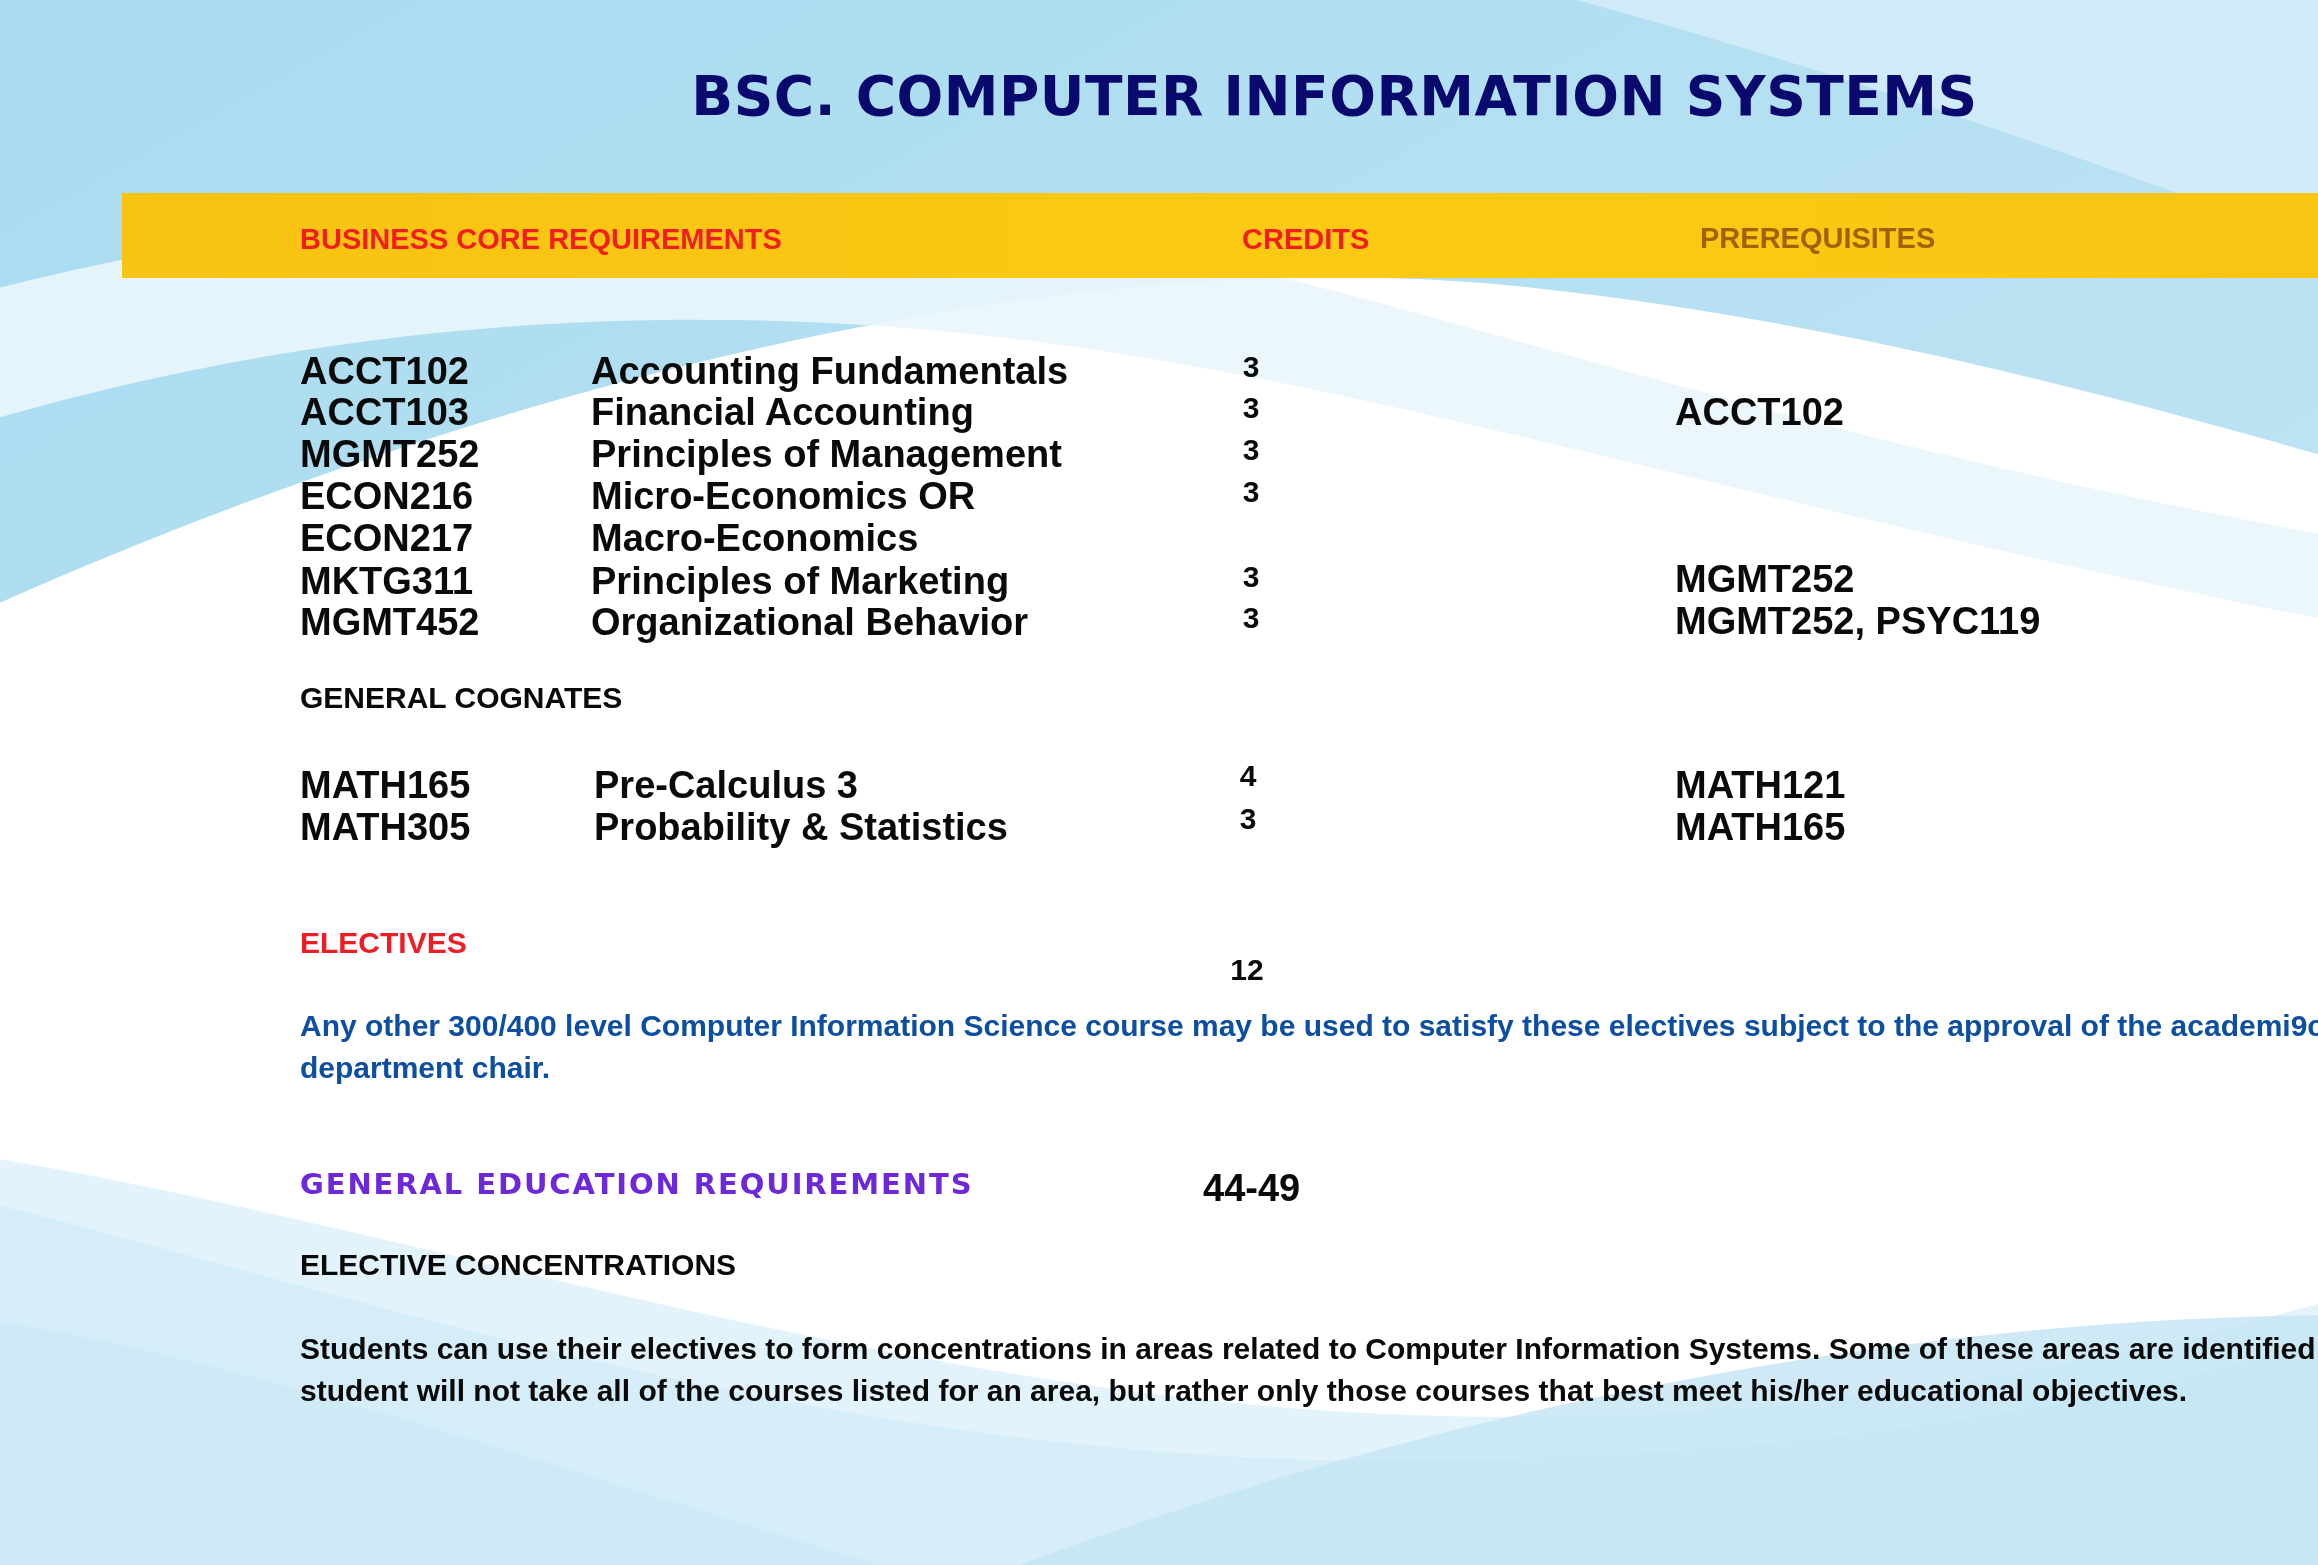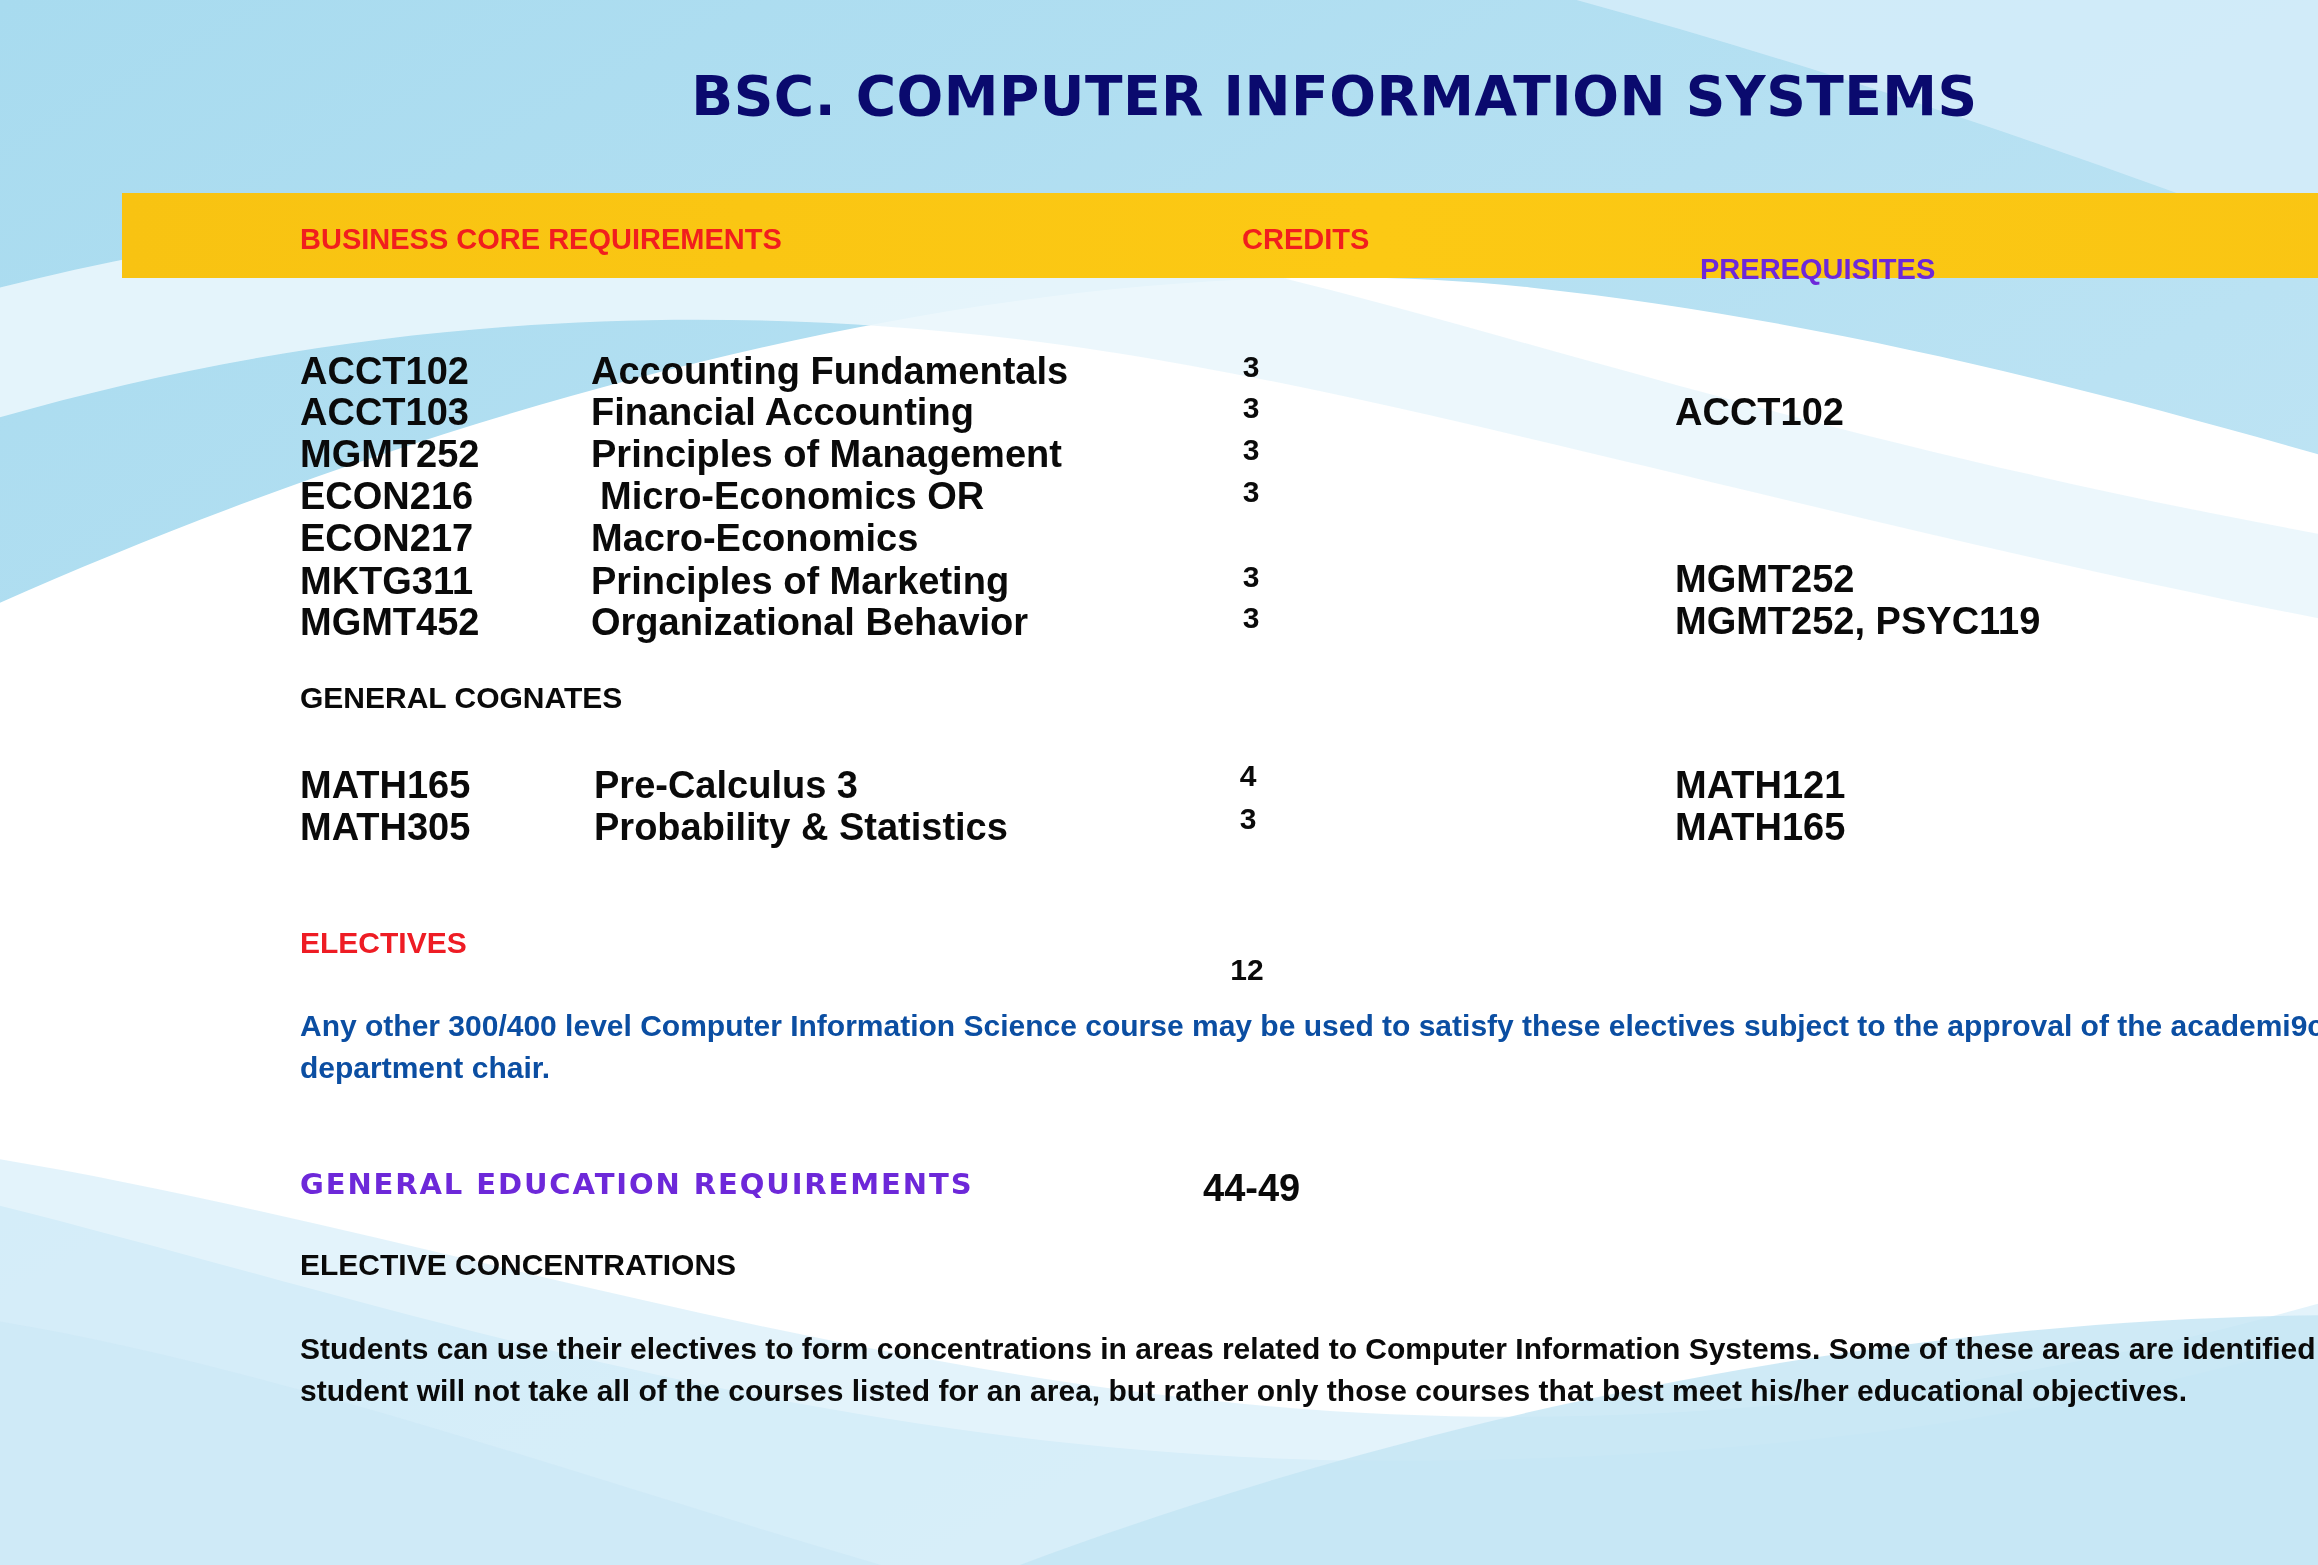--- a/index.html
+++ b/index.html
@@ -14,21 +14,21 @@
     left: 0; width: 2669px; top: 69px; text-align: center;
     font-size: 55px; font-weight: 700; color: #0a0a6e;
     font-family: "DejaVu Sans", sans-serif; letter-spacing: 0.5px;
   }
   .hdr-bar {
     position: absolute; z-index: 1; left: 122px; top: 193px; width: 2502px; height: 85px;
     background: linear-gradient(90deg, #f8c312 0%, #fcc914 50%, #f9c413 100%);
   }
   .hdr { font-size: 29px; font-weight: 700; top: 225px; }
   .hdr.red { color: #f11e1e; }
-  .hdr.black { color: #6d28d9; margin-top: 31px; }
+  .hdr.black { color: #a16207; }
   .row-text { font-size: 38px; font-weight: 700; color: #0a0a0a; }
   .credit { font-size: 30px; font-weight: 700; color: #0a0a0a; width: 46px; text-align: center; margin-left: -23px; }
   .section-label { font-size: 30px; font-weight: 700; color: #0a0a0a; }
   .red-label { font-size: 30px; font-weight: 700; color: #ee1c24; }
   .blue-para { font-size: 30px; font-weight: 700; color: #0b4ea2; line-height: 42px; white-space: normal; width: 2272px; }
   .gen-ed { font-size: 29px; font-weight: 900; color: #6d28d9; letter-spacing: 1.9px; font-family: "DejaVu Sans", sans-serif; }
   .black-para { font-size: 30px; font-weight: 700; color: #0a0a0a; line-height: 42px; white-space: normal; width: 2319px; }
 </style>
 </head>
 <body>
@@ -70,21 +70,21 @@
     <div class="abs row-text" style="left:1675px; top:393px;">ACCT102</div>
   </div>
   <div>
     <div class="abs row-text" style="left:300px; top:435px;">MGMT252</div>
     <div class="abs row-text" style="left:591px; top:435px;">Principles of Management</div>
     <div class="abs credit" style="left:1251px; top:435px;">3</div>
     <div class="abs row-text" style="left:1675px; top:435px;"></div>
   </div>
   <div>
     <div class="abs row-text" style="left:300px; top:477px;">ECON216</div>
-    <div class="abs row-text" style="left:591px; top:477px;margin-left:9px;">Micro-Economics OR</div>
+    <div class="abs row-text" style="left:591px; top:477px;">Micro-Economics OR</div>
     <div class="abs credit" style="left:1251px; top:477px;">3</div>
     <div class="abs row-text" style="left:1675px; top:477px;"></div>
   </div>
   <div>
     <div class="abs row-text" style="left:300px; top:519px;">ECON217</div>
     <div class="abs row-text" style="left:591px; top:519px;">Macro-Economics</div>
     <div class="abs credit" style="left:1251px; top:519px;"></div>
     <div class="abs row-text" style="left:1675px; top:519px;"></div>
   </div>
   <div>

